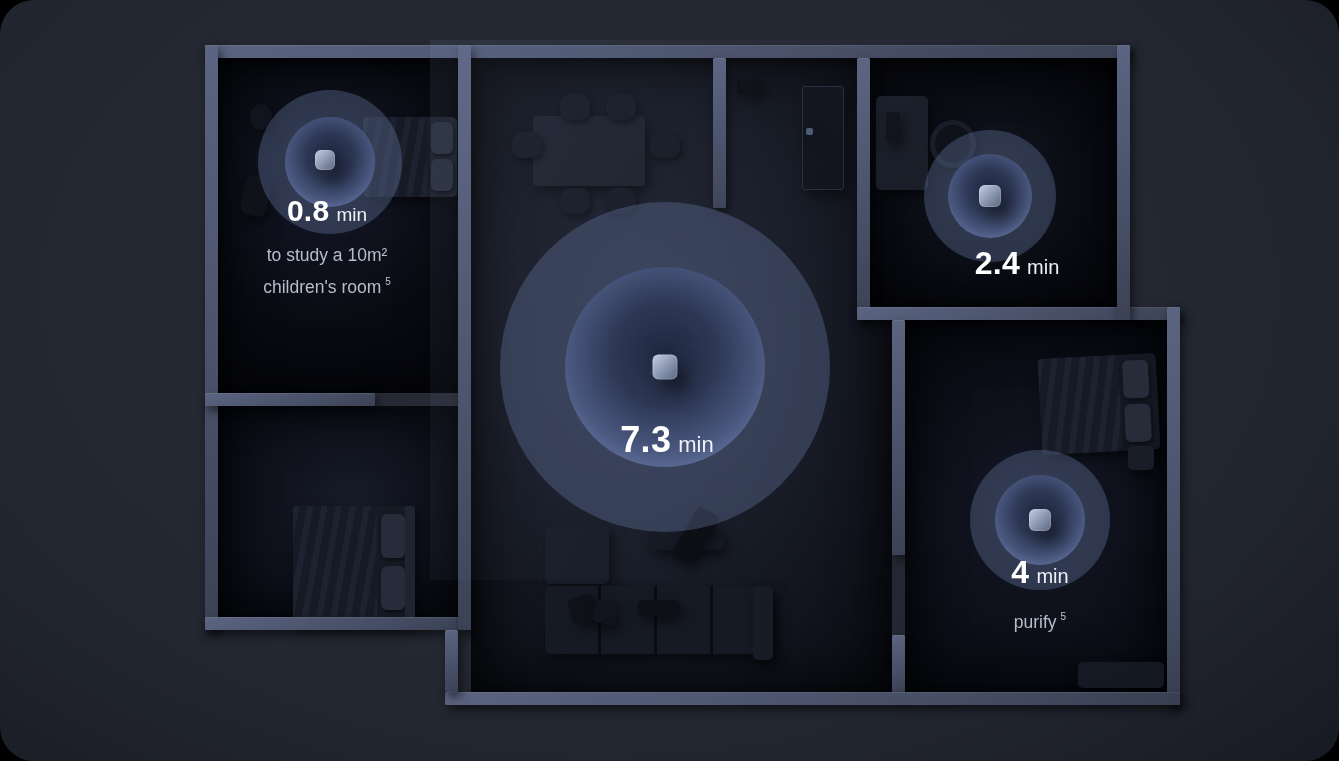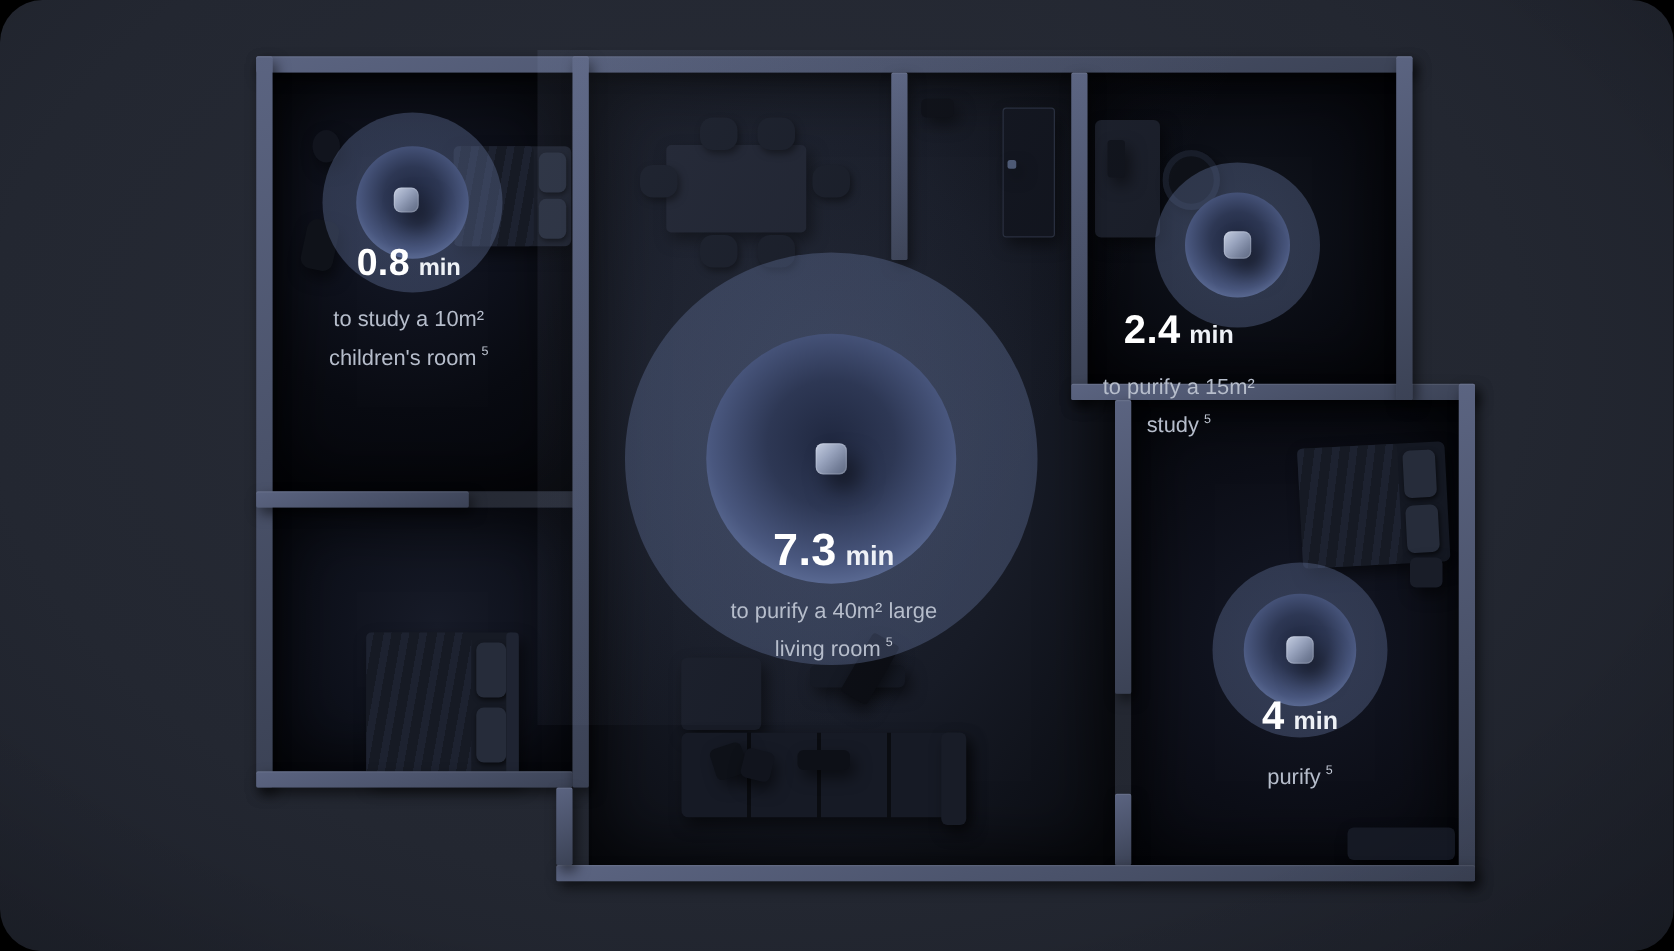--- a/index.html
+++ b/index.html
@@ -105,25 +105,25 @@
   #cube-master{left:1040px;top:520px;width:22px;height:22px}
 
   
   #vignette{position:absolute;inset:0;z-index:20;pointer-events:none;
     background:radial-gradient(120% 132% at 46% 40%, rgba(0,0,0,0) 46%, rgba(0,0,0,.28) 78%, rgba(0,0,0,.55) 100%)}
 
   
   .room-label{position:absolute;z-index:30;transform:translateX(-50%);text-align:center;white-space:nowrap}
   .time-row{color:#fff}
   .time{font-weight:700;color:#ffffff;letter-spacing:.3px}
-  .unit{font-weight:700;color:#eef1f6;margin-left:7px}
+  .unit{font-weight:400;color:#eef1f6;margin-left:7px}
   .desc{margin-top:13px;color:#b6bdcb;font-size:17.5px;line-height:28px;font-weight:400}
   sup.fn{font-size:10px;color:#c0c6d2;margin-left:4px;position:relative;top:-1px}
   .lbl-children{left:327px;top:194px}.lbl-children .time{font-size:30px}.lbl-children .unit{font-size:19px}
-  .lbl-study{left:943px;top:245px}.lbl-study .time{font-size:32px}.lbl-study .unit{font-size:20px}
+  .lbl-study{left:1017px;top:245px}.lbl-study .time{font-size:32px}.lbl-study .unit{font-size:20px}
   .lbl-living{left:667px;top:419px}.lbl-living .time{font-size:36px}.lbl-living .unit{font-size:22px}
   .lbl-master{left:1040px;top:554px}.lbl-master .time{font-size:32px}.lbl-master .unit{font-size:20px}
 </style>
 </head>
 <body>
 
 <div id="card">
 
   <div class="floor" id="f-children"></div>
   <div class="floor" id="f-bed2"></div>
@@ -229,33 +229,25 @@
     <div class="desc">
       <div>to study a 10m²</div>
       <div><span>children's room</span><sup class="fn">5</sup></div>
     </div>
   </div>
 
   <div class="room-label lbl-study">
     <div class="time-row">
       <span class="time">2.4</span><span class="unit">min</span>
     </div>
-    <div class="desc">
-      <div>to purify a 15m²</div>
-      <div><span>study</span><sup class="fn">5</sup></div>
-    </div>
   </div>
 
   <div class="room-label lbl-living">
     <div class="time-row">
       <span class="time">7.3</span><span class="unit">min</span>
-    </div>
-    <div class="desc">
-      <div>to purify a 40m² large</div>
-      <div><span>living room</span><sup class="fn">5</sup></div>
     </div>
   </div>
 
   <div class="room-label lbl-master">
     <div class="time-row">
       <span class="time">4</span><span class="unit">min</span>
     </div>
     <div class="desc">
       <div><span>purify</span><sup class="fn">5</sup></div>
     </div>

